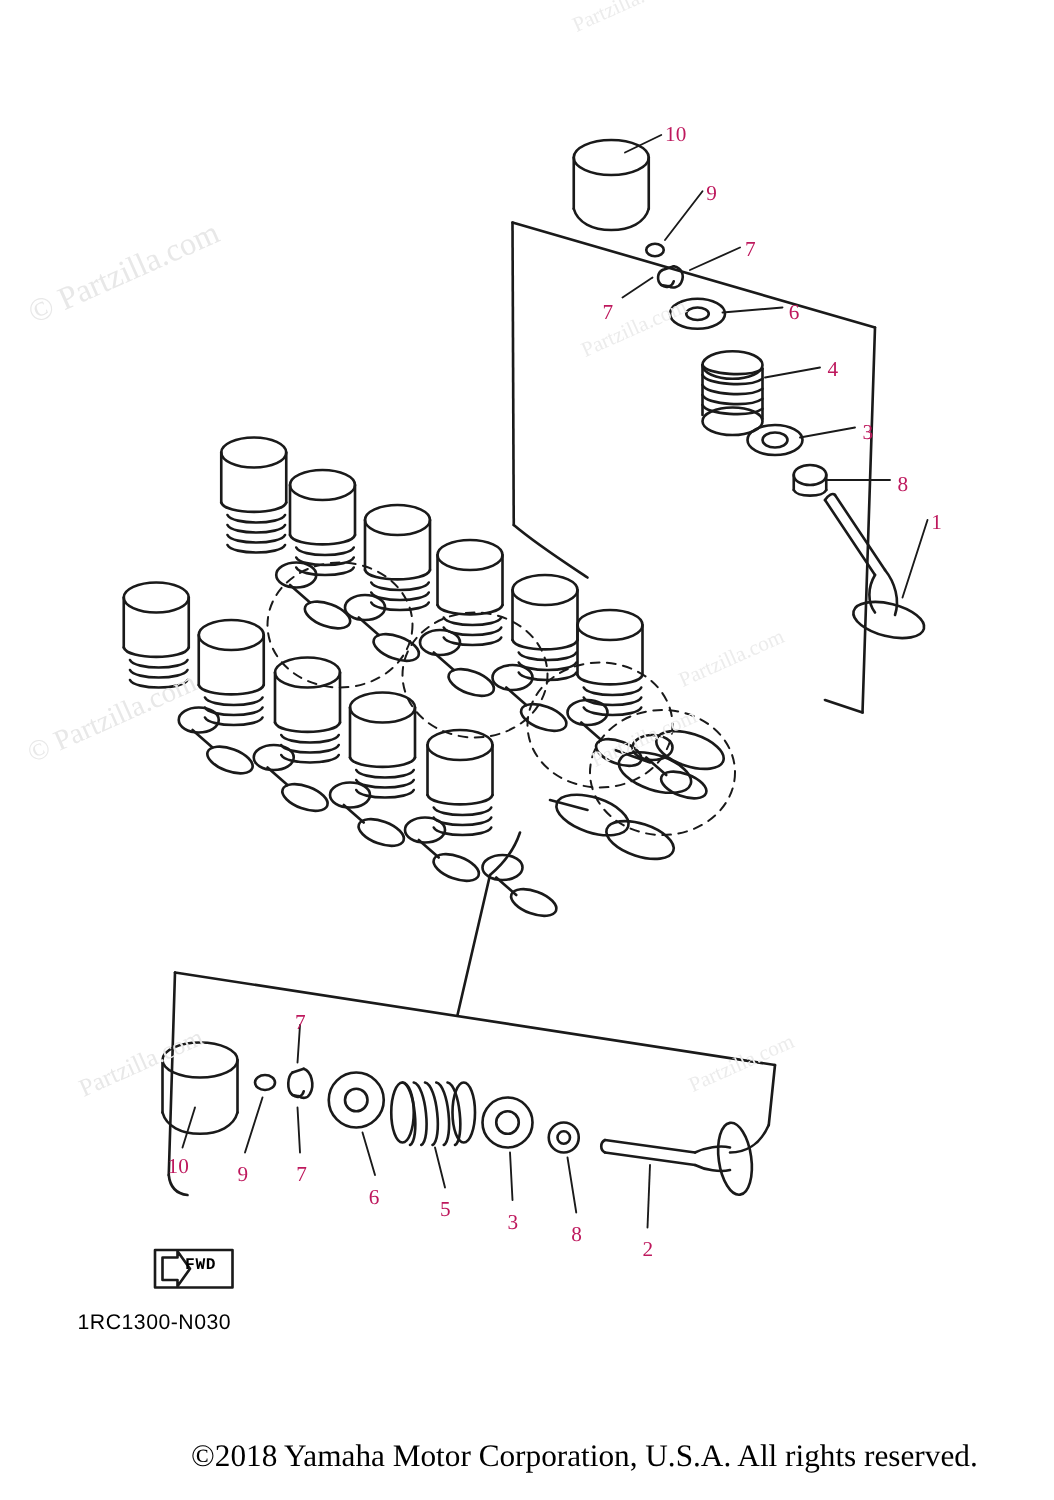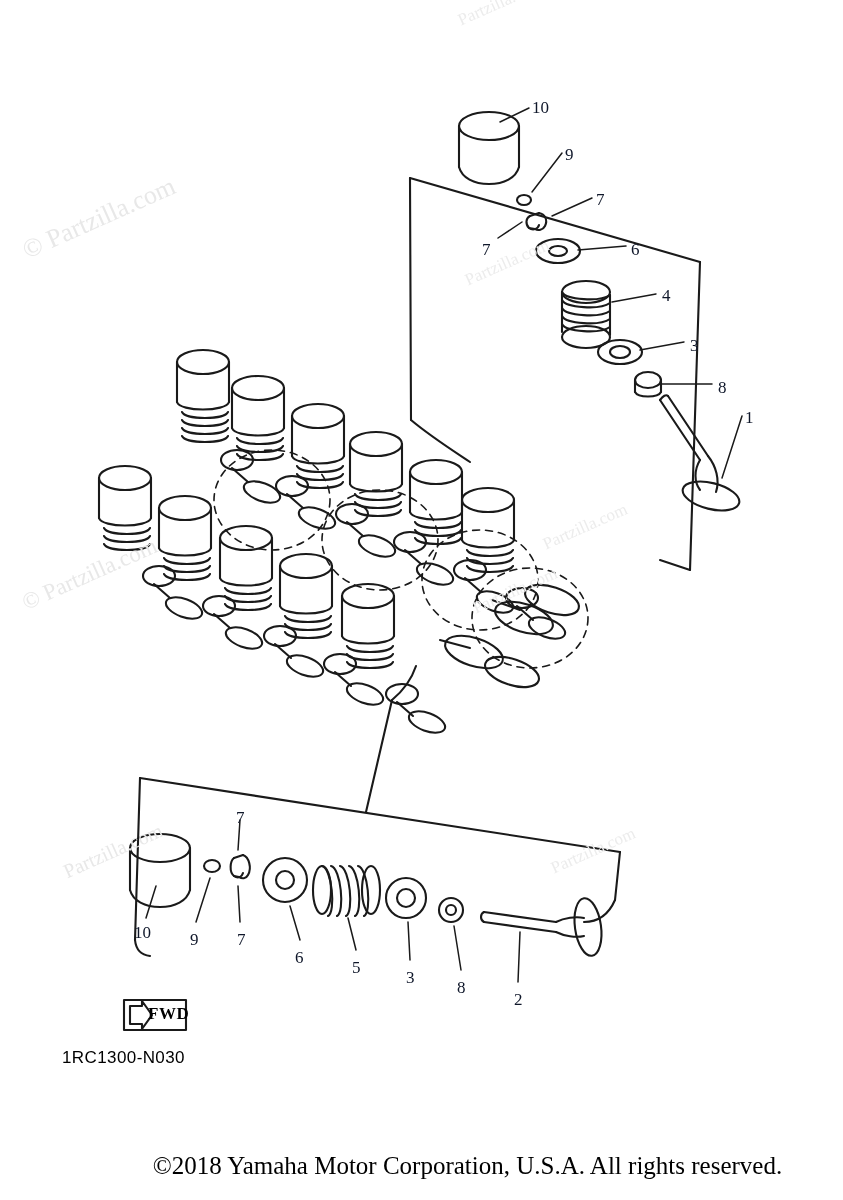--- a/index.html
+++ b/index.html
@@ -35,21 +35,21 @@
     white-space: nowrap;
     user-select: none;
     pointer-events: none;
   }
   .wm.small { font-size: 17px; color: #ececec; }
   .wm.rot { transform: rotate(-24deg); transform-origin: left top; }
   .callout {
     position: absolute;
     font-family: "Liberation Serif", serif;
     font-size: 17px;
-    color: #0f172a;
+    color: #be185d;
     white-space: nowrap;
   }
   #part-number {
     position: absolute;
     left: 62px;
     top: 1048px;
     font-family: Liberation Sans, sans-serif;
     font-size: 17px;
     letter-spacing: 0.4px;
   }
@@ -60,22 +60,22 @@
     width: 843px;
     text-align: center;
     font-family: "Liberation Serif", serif;
     font-size: 25px;
     padding-left: 46px;
   }
   #fwd-label {
     position: absolute;
     left: 148px;
     top: 1004px;
-    font-family: Liberation Serif, serif;
-    font-size: 17px;
+    font-family: Liberation Mono, monospace;
+    font-size: 13px;
     font-weight: bold;
     letter-spacing: 0.5px;
   }
 </style>
 </head>
 <body>
 
 <div id="page">
 
   <svg id="diagram-svg" viewBox="0 0 843 1200" xmlns="http://www.w3.org/2000/svg">

